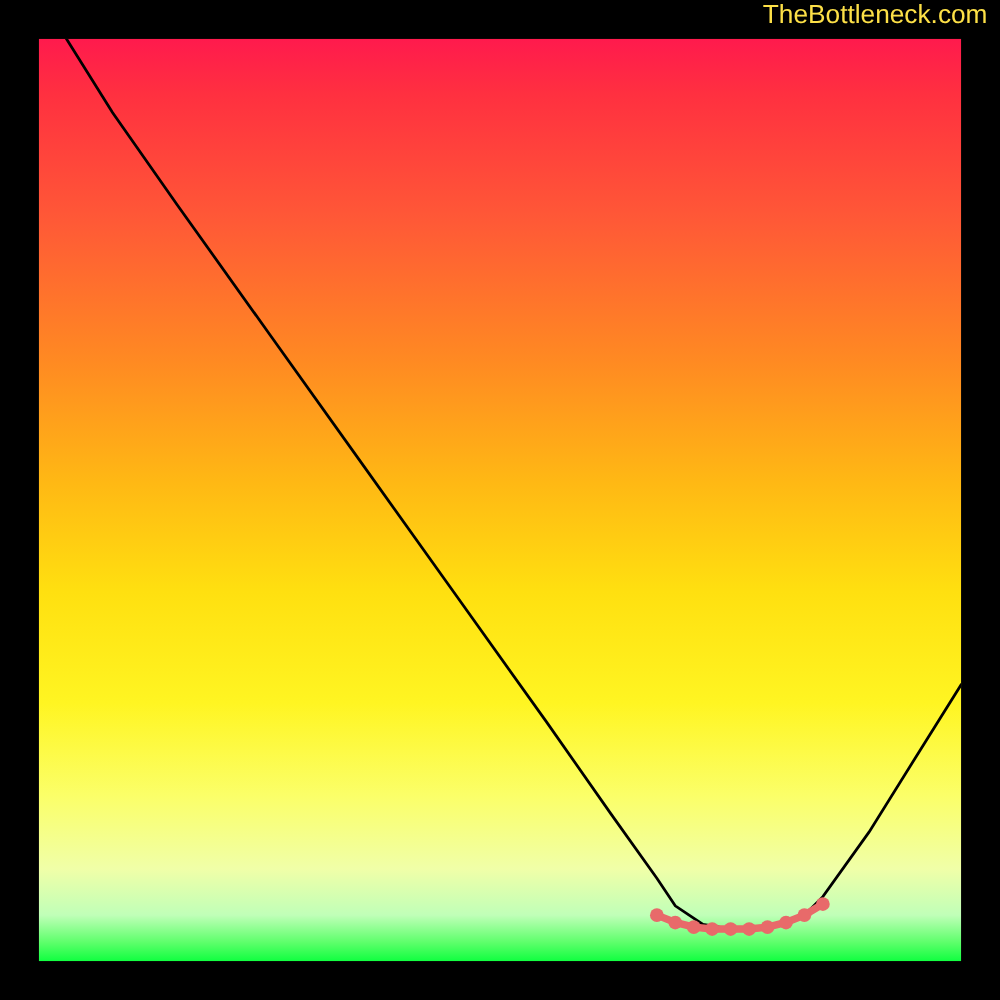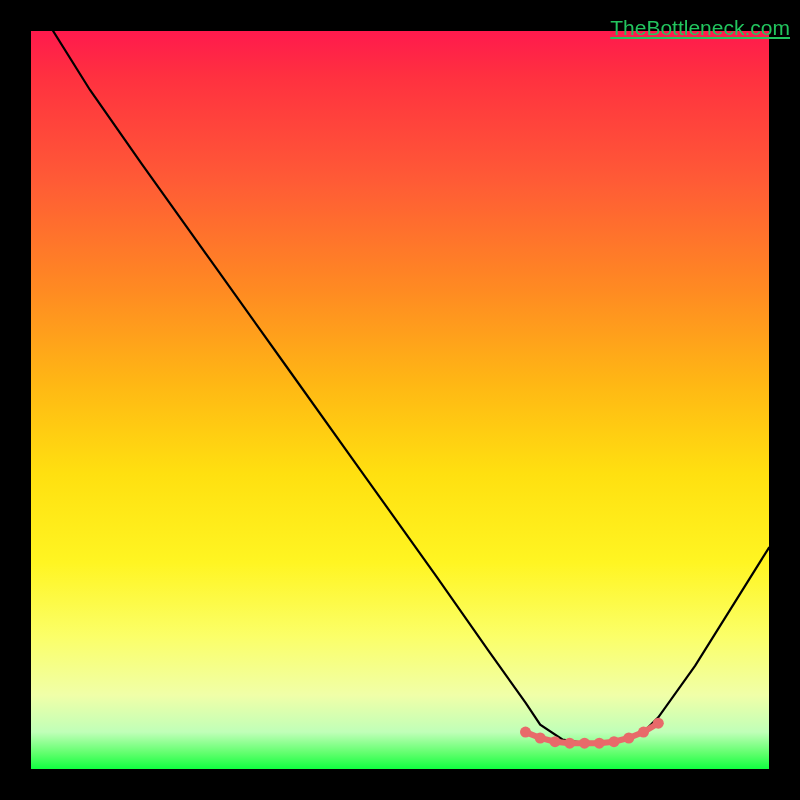--- a/index.html
+++ b/index.html
@@ -6,27 +6,26 @@
     margin: 0;
     padding: 0;
     width: 800px;
     height: 800px;
     background: #000;
     position: relative;
     font-family: Arial, sans-serif;
   }
   .watermark {
     position: absolute;
-    top: 16px;
+    top: 0;
     right: 10px;
-    color: #22c55e;
+    color: #fde047;
     font-size: 21px;
     font-weight: 500;
     z-index: 10;
-    text-decoration: underline;
   }
   .plot-area {
     position: absolute;
     left: 31px;
     top: 31px;
     width: 738px;
     height: 738px;
     overflow: hidden;
   }
   .gradient-bg {

